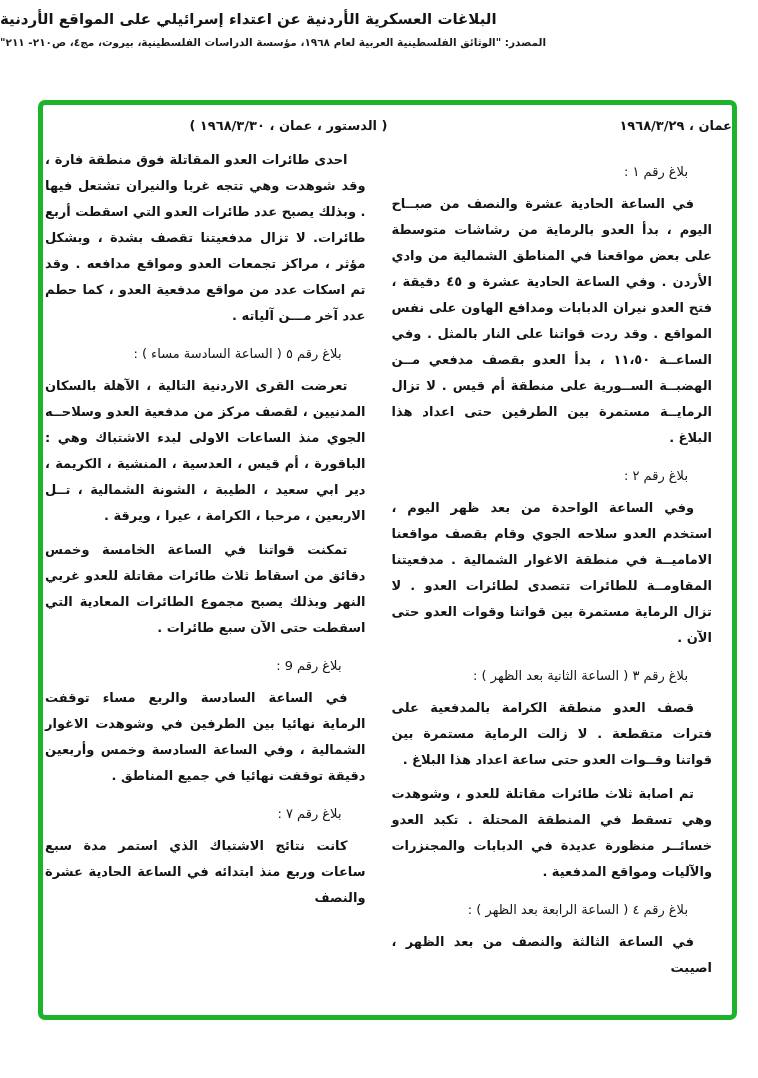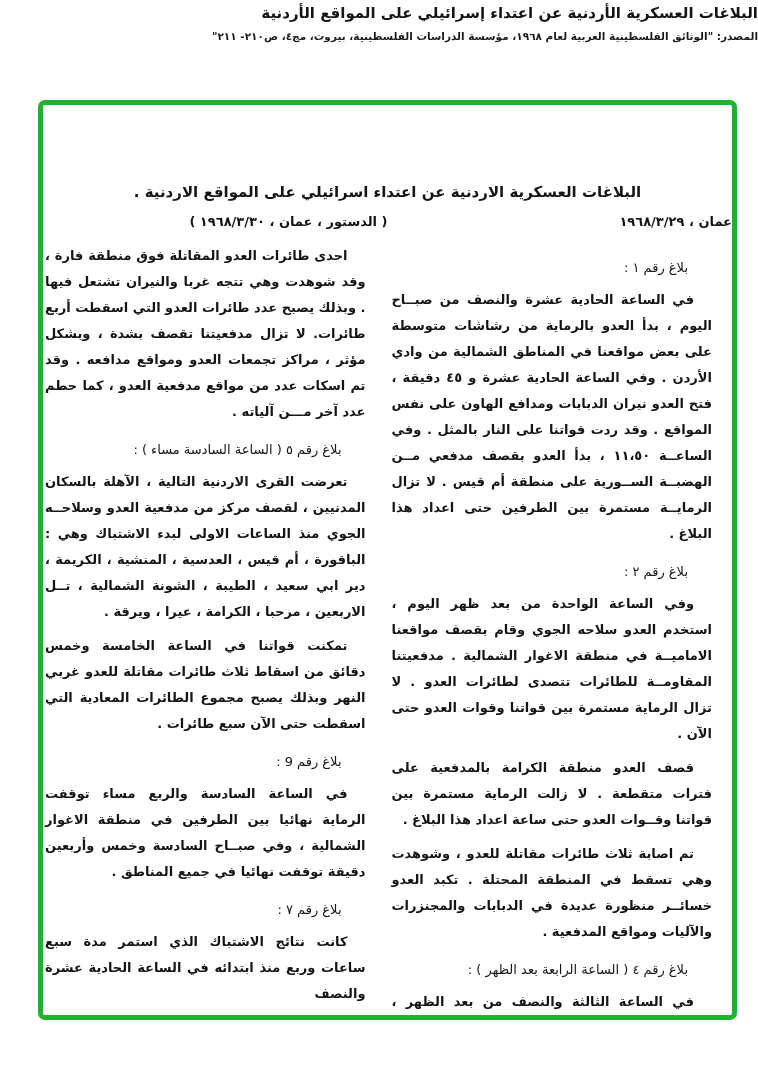--- a/index.html
+++ b/index.html
@@ -6,22 +6,22 @@
   html, body { width: 758px; height: 1078px; }
   body {
     background: #ffffff;
     color: #151515;
     font-family: "DejaVu Sans", sans-serif;
     position: relative;
     overflow: hidden;
   }
   .page-header {
     direction: rtl;
-    text-align: right;
-    padding-top: 4px;
+    text-align: left;
+    padding-top: 10px;
   }
   .doc-title {
     font-size: 15px;
     font-weight: bold;
     letter-spacing: 0.2px;
   }
   .source-line {
     font-size: 10.5px;
     font-weight: bold;
     margin-top: 8px;
@@ -78,40 +78,40 @@
 </style>
 </head>
 <body>
 
 <header class="page-header">
   <div class="doc-title">البلاغات العسكرية الأردنية عن اعتداء إسرائيلي على المواقع الأردنية</div>
   <div class="source-line">المصدر: "الوثائق الفلسطينية العربية لعام ١٩٦٨، مؤسسة الدراسات الفلسطينية، بيروت، مج٤، ص٢١٠- ٢١١"</div>
 </header>
 
 <div class="frame" style="border-color: rgb(30, 179, 45);">
-  <div class="frame-title">البلاغات العسكرية الاردنية عن اعتداء اسرائيلي على المواقع الاردنية .</div>
   <div class="date-row">
     <div class="date-cell">عمان ، ١٩٦٨/٣/٢٩</div>
     <div class="date-cell">( الدستور ، عمان ، ١٩٦٨/٣/٣٠ )</div>
   </div>
   <div class="columns">
     <div class="col">
         <div class="block heading">بلاغ رقم ١ :</div>
         <div class="block para">في الساعة الحادية عشرة والنصف من صبــاح اليوم ، بدأ العدو بالرماية من رشاشات متوسطة على بعض مواقعنا في المناطق الشمالية من وادي الأردن . وفي الساعة الحادية عشرة و ٤٥ دقيقة ، فتح العدو نيران الدبابات ومدافع الهاون على نفس المواقع . وقد ردت قواتنا على النار بالمثل . وفي الساعــة ١١،٥٠ ، بدأ العدو بقصف مدفعي مــن الهضبــة الســورية على منطقة أم قيس . لا تزال الرمايــة مستمرة بين الطرفين حتى اعداد هذا البلاغ .</div>
         <div class="block heading">بلاغ رقم ٢ :</div>
         <div class="block para">وفي الساعة الواحدة من بعد ظهر اليوم ، استخدم العدو سلاحه الجوي وقام بقصف مواقعنا الاماميــة في منطقة الاغوار الشمالية . مدفعيتنا المقاومــة للطائرات تتصدى لطائرات العدو . لا تزال الرماية مستمرة بين قواتنا وقوات العدو حتى الآن .</div>
+        <div class="block heading">بلاغ رقم ٣ ( الساعة الثانية بعد الظهر ) :</div>
         <div class="block para">قصف العدو منطقة الكرامة بالمدفعية على فترات متقطعة . لا زالت الرماية مستمرة بين قواتنا وقــوات العدو حتى ساعة اعداد هذا البلاغ .</div>
         <div class="block para">تم اصابة ثلاث طائرات مقاتلة للعدو ، وشوهدت وهي تسقط في المنطقة المحتلة . تكبد العدو خسائــر منظورة عديدة في الدبابات والمجنزرات والآليات ومواقع المدفعية .</div>
         <div class="block heading">بلاغ رقم ٤ ( الساعة الرابعة بعد الظهر ) :</div>
         <div class="block para">في الساعة الثالثة والنصف من بعد الظهر ، اصيبت</div>
       </div>
     <div class="col">
         <div class="block para">احدى طائرات العدو المقاتلة فوق منطقة فارة ، وقد شوهدت وهي تتجه غربا والنيران تشتعل فيها . وبذلك يصبح عدد طائرات العدو التي اسقطت أربع طائرات. لا تزال مدفعيتنا تقصف بشدة ، وبشكل مؤثر ، مراكز تجمعات العدو ومواقع مدافعه . وقد تم اسكات عدد من مواقع مدفعية العدو ، كما حطم عدد آخر مـــن آلياته .</div>
         <div class="block heading">بلاغ رقم ٥ ( الساعة السادسة مساء ) :</div>
         <div class="block para">تعرضت القرى الاردنية التالية ، الآهلة بالسكان المدنيين ، لقصف مركز من مدفعية العدو وسلاحــه الجوي منذ الساعات الاولى لبدء الاشتباك وهي : الباقورة ، أم قيس ، العدسية ، المنشية ، الكريمة ، دير ابي سعيد ، الطيبة ، الشونة الشمالية ، تــل الاربعين ، مرحبا ، الكرامة ، عيرا ، ويرقة .</div>
         <div class="block para">تمكنت قواتنا في الساعة الخامسة وخمس دقائق من اسقاط ثلاث طائرات مقاتلة للعدو غربي النهر وبذلك يصبح مجموع الطائرات المعادية التي اسقطت حتى الآن سبع طائرات .</div>
         <div class="block heading">بلاغ رقم 9 :</div>
-        <div class="block para">في الساعة السادسة والربع مساء توقفت الرماية نهائيا بين الطرفين في منطقة الاغوار الشمالية ، وفي صبــاح السادسة وخمس وأربعين دقيقة توقفت نهائيا في جميع المناطق .</div>
+        <div class="block para">في الساعة السادسة والربع مساء توقفت الرماية نهائيا بين الطرفين في وشوهدت الاغوار الشمالية ، وفي الساعة السادسة وخمس وأربعين دقيقة توقفت نهائيا في جميع المناطق .</div>
         <div class="block heading">بلاغ رقم ٧ :</div>
         <div class="block para">كانت نتائج الاشتباك الذي استمر مدة سبع ساعات وربع منذ ابتدائه في الساعة الحادية عشرة والنصف</div>
       </div>
   </div>
 </div>
 
 </body></html>

